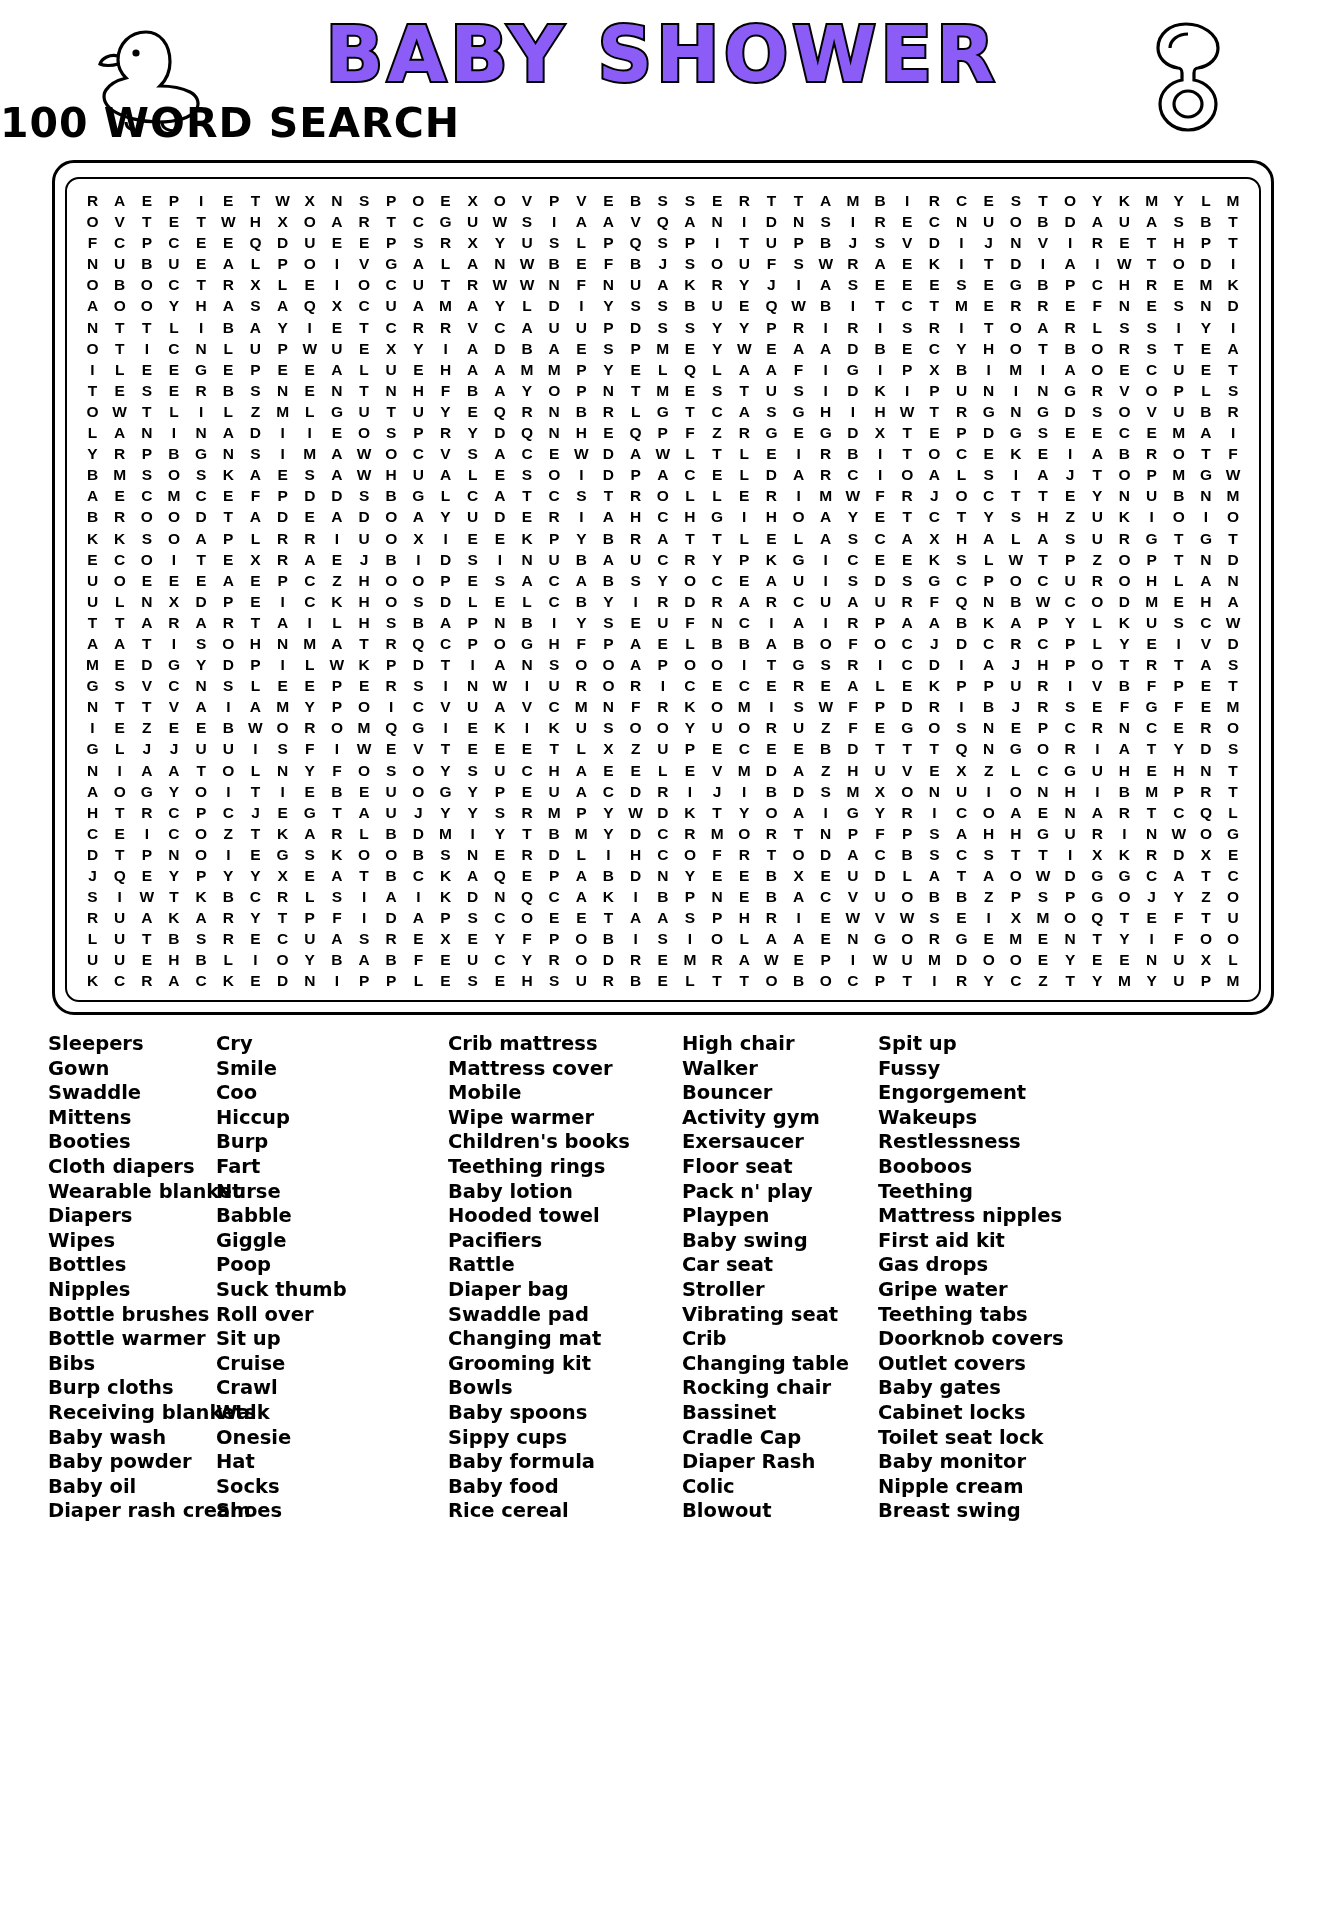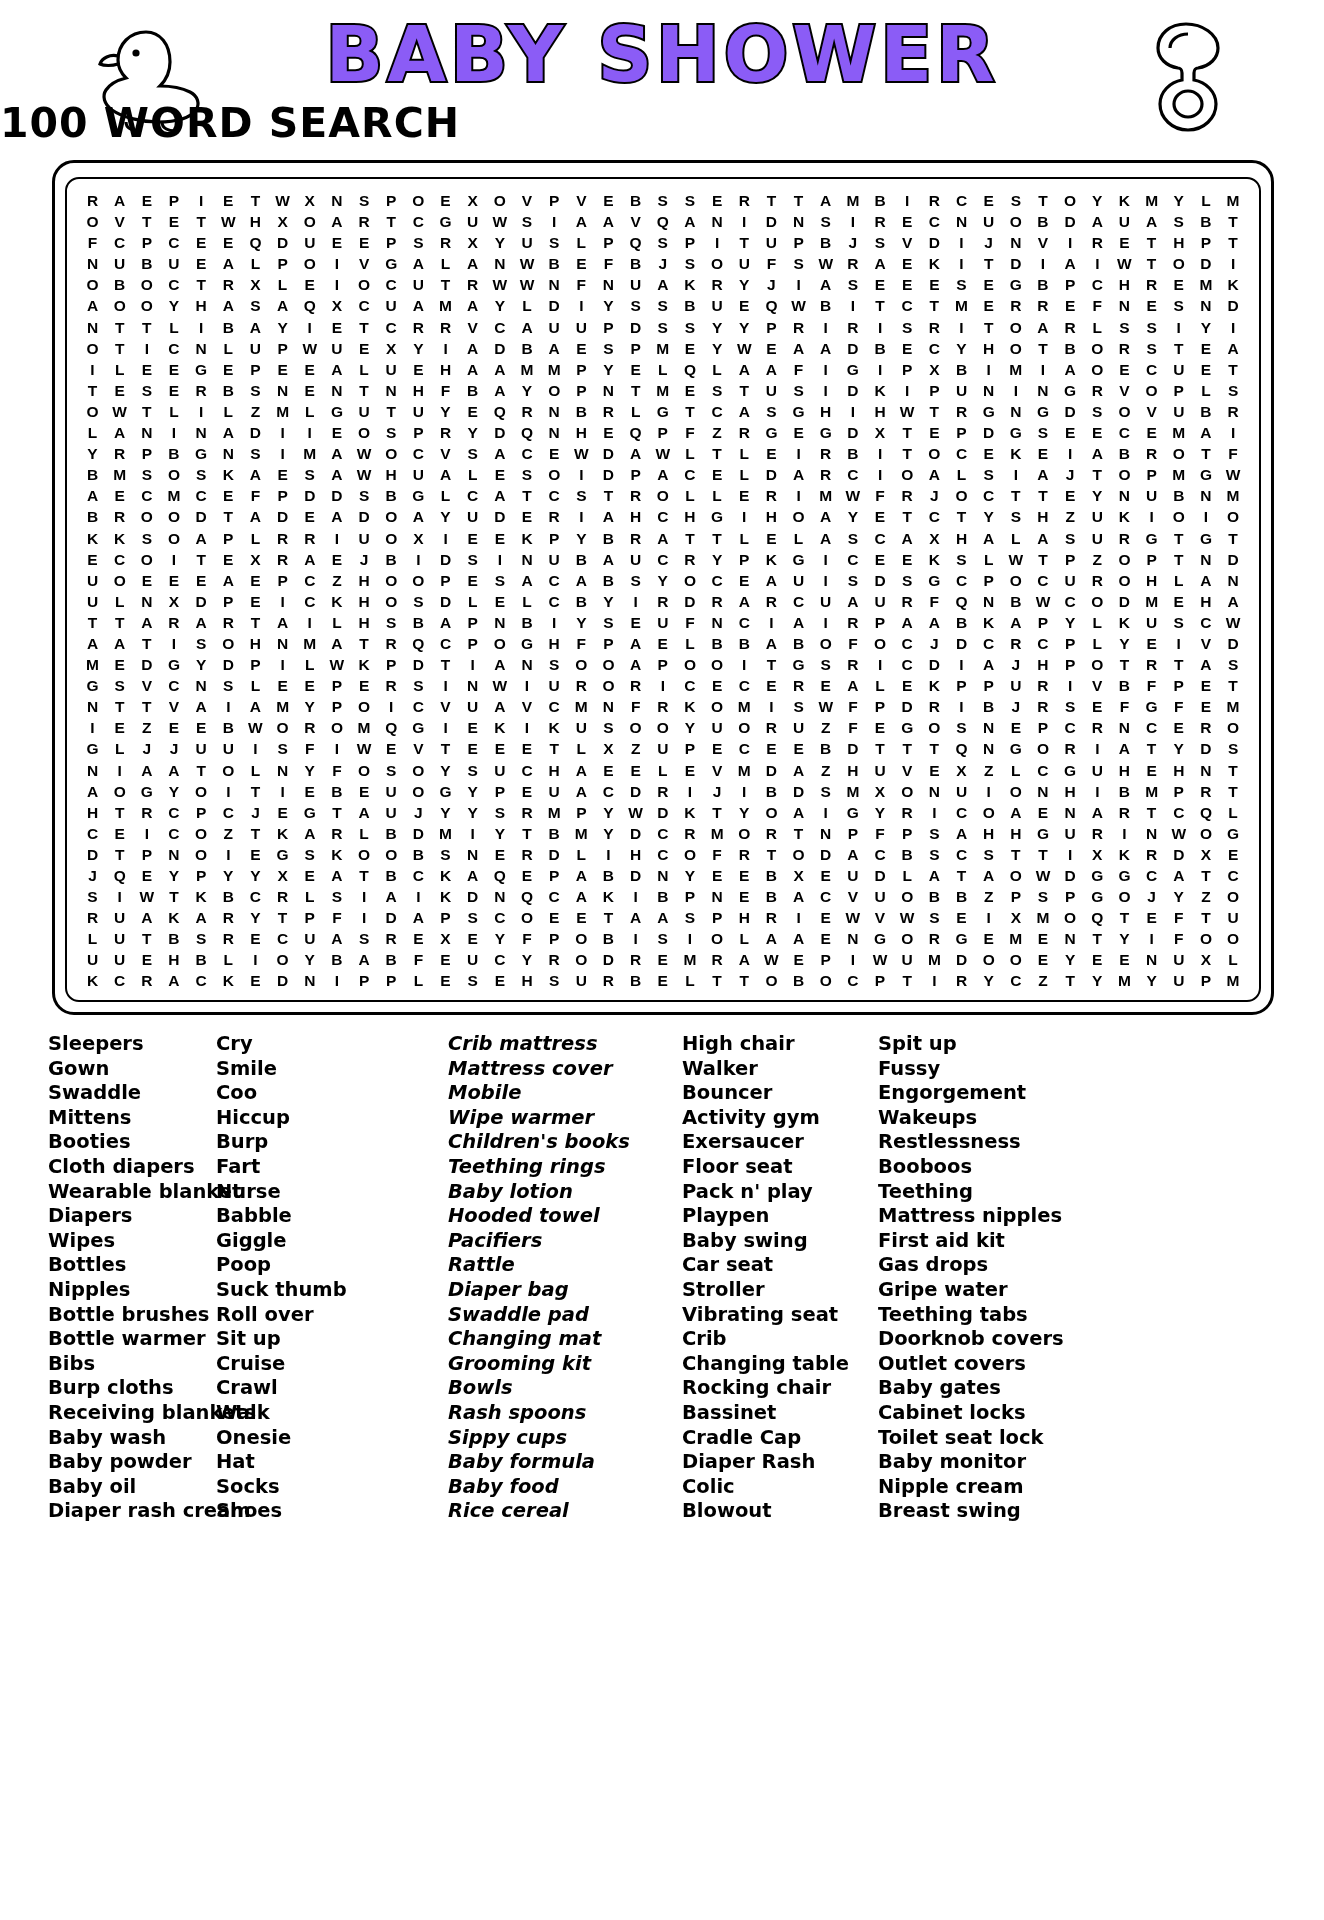--- a/index.html
+++ b/index.html
@@ -101,21 +101,21 @@
     top: 1032px;
     width: 1232px;
     display: flex;
     gap: 0px;
   }
   .word-col {
     flex: 0 0 auto;
   }
   .word-col:nth-child(1) { width: 168px; }
   .word-col:nth-child(2) { width: 232px; }
-  .word-col:nth-child(3) { width: 234px; font-style: italic; }
+  .word-col:nth-child(3) { width: 234px; }
   .word-col:nth-child(4) { width: 196px; }
   .word-col:nth-child(5) { width: 240px; }
 
   .word {
     font-family: "DejaVu Sans", sans-serif;
     font-weight: bold;
     font-size: 19.5px;
     line-height: 24.6px;
     color: #000000;
     white-space: nowrap;
@@ -1917,21 +1917,21 @@
       <div class="word">Teething rings</div>
       <div class="word">Baby lotion</div>
       <div class="word">Hooded towel</div>
       <div class="word">Pacifiers</div>
       <div class="word">Rattle</div>
       <div class="word">Diaper bag</div>
       <div class="word">Swaddle pad</div>
       <div class="word">Changing mat</div>
       <div class="word">Grooming kit</div>
       <div class="word">Bowls</div>
-      <div class="word">Rash spoons</div>
+      <div class="word">Baby spoons</div>
       <div class="word">Sippy cups</div>
       <div class="word">Baby formula</div>
       <div class="word">Baby food</div>
       <div class="word">Rice cereal</div>
     </div>
     <div class="word-col">
       <div class="word">High chair</div>
       <div class="word">Walker</div>
       <div class="word">Bouncer</div>
       <div class="word">Activity gym</div>

